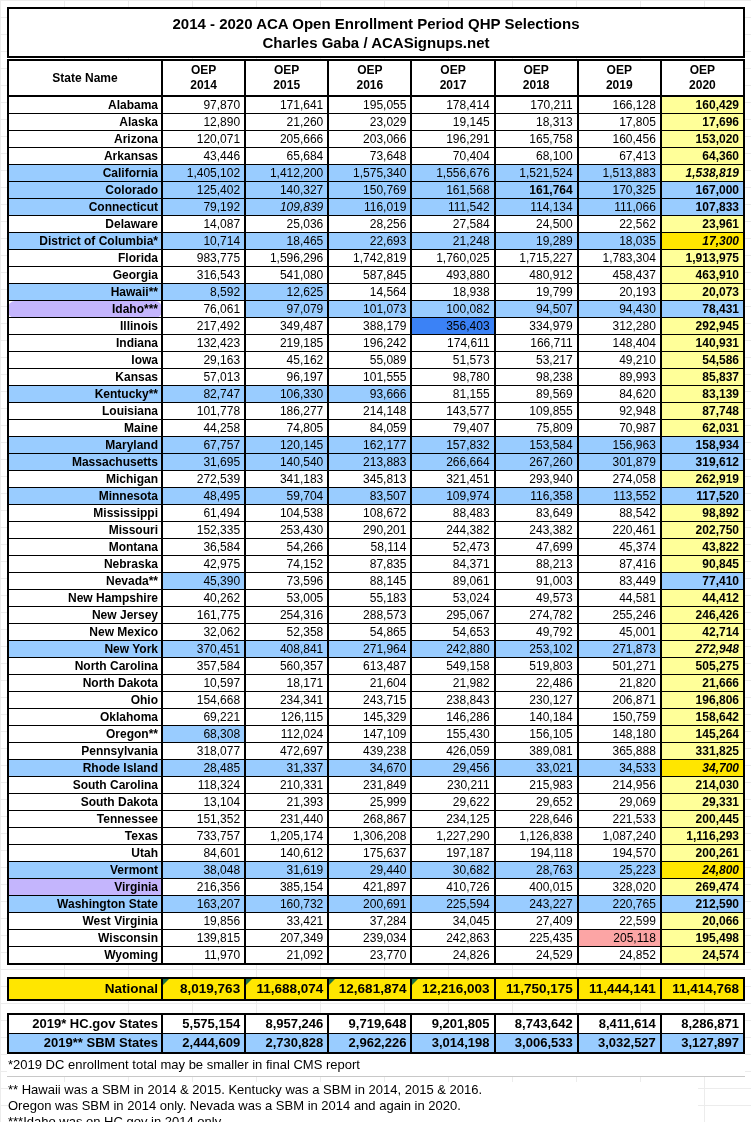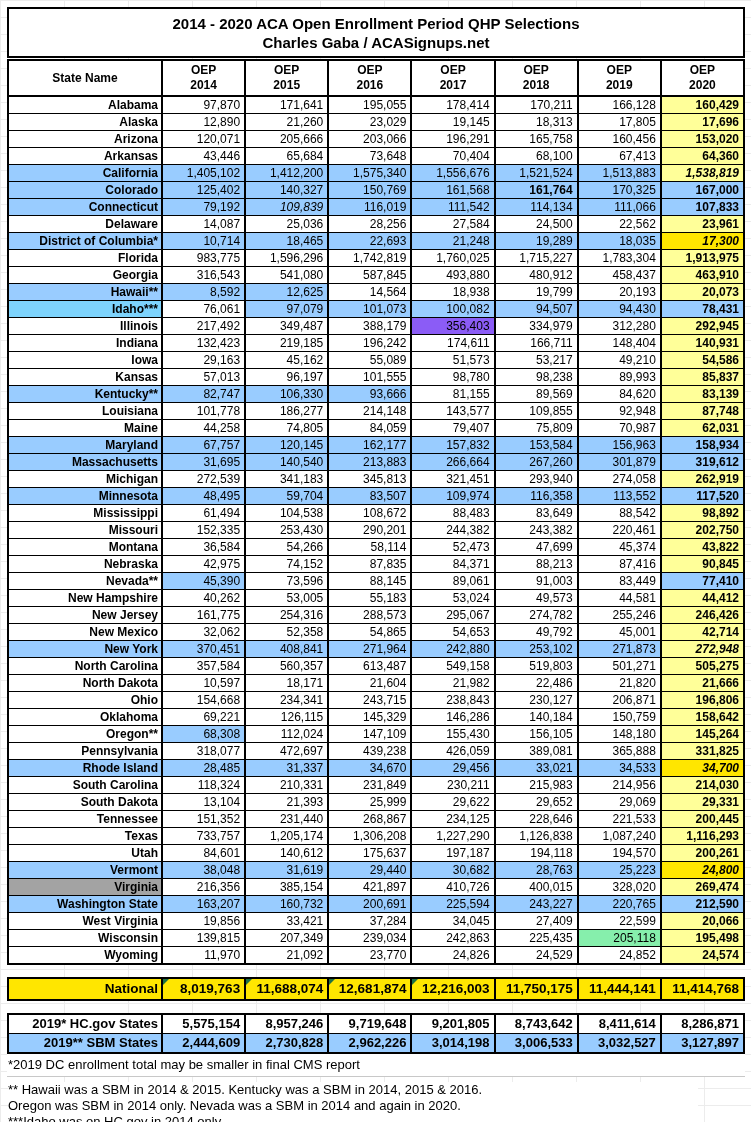--- a/index.html
+++ b/index.html
@@ -221,35 +221,35 @@
           <td class="state" style="background-color: rgb(153, 204, 255);">Hawaii**</td>
           <td style="background-color: rgb(153, 204, 255);">8,592</td>
           <td style="background-color: rgb(153, 204, 255);">12,625</td>
           <td style="background-color: rgb(255, 255, 255);">14,564</td>
           <td style="background-color: rgb(255, 255, 255);">18,938</td>
           <td style="background-color: rgb(255, 255, 255);">19,799</td>
           <td style="background-color: rgb(255, 255, 255);">20,193</td>
           <td class="v20" style="background-color: rgb(255, 255, 153);">20,073</td>
         </tr>
         <tr>
-          <td class="state" style="background-color: #7dd3fc;">Idaho***</td>
+          <td class="state" style="background-color: #c4b5fd; border-radius: 7px;">Idaho***</td>
           <td style="background-color: rgb(255, 255, 255);">76,061</td>
           <td style="background-color: rgb(153, 204, 255);">97,079</td>
           <td style="background-color: rgb(153, 204, 255);">101,073</td>
           <td style="background-color: rgb(153, 204, 255);">100,082</td>
           <td style="background-color: rgb(153, 204, 255);">94,507</td>
           <td style="background-color: rgb(153, 204, 255);">94,430</td>
           <td class="v20" style="background-color: rgb(153, 204, 255);">78,431</td>
         </tr>
         <tr>
           <td class="state" style="background-color: rgb(255, 255, 255);">Illinois</td>
           <td style="background-color: rgb(255, 255, 255);">217,492</td>
           <td style="background-color: rgb(255, 255, 255);">349,487</td>
           <td style="background-color: rgb(255, 255, 255);">388,179</td>
-          <td style="background-color: #8b5cf6; margin-left: 6px;">356,403</td>
+          <td style="background-color: #3b82f6; margin-left: 6px;">356,403</td>
           <td style="background-color: rgb(255, 255, 255);">334,979</td>
           <td style="background-color: rgb(255, 255, 255);">312,280</td>
           <td class="v20" style="background-color: rgb(255, 255, 153);">292,945</td>
         </tr>
         <tr>
           <td class="state" style="background-color: rgb(255, 255, 255);">Indiana</td>
           <td style="background-color: rgb(255, 255, 255);">132,423</td>
           <td style="background-color: rgb(255, 255, 255);">219,185</td>
           <td style="background-color: rgb(255, 255, 255);">196,242</td>
           <td style="background-color: rgb(255, 255, 255);">174,611</td>
@@ -561,21 +561,21 @@
           <td class="state" style="background-color: rgb(153, 204, 255);">Vermont</td>
           <td style="background-color: rgb(153, 204, 255);">38,048</td>
           <td style="background-color: rgb(153, 204, 255);">31,619</td>
           <td style="background-color: rgb(153, 204, 255);">29,440</td>
           <td style="background-color: rgb(153, 204, 255);">30,682</td>
           <td style="background-color: rgb(153, 204, 255);">28,763</td>
           <td style="background-color: rgb(153, 204, 255);">25,223</td>
           <td class="v20 ci" style="background-color: rgb(255, 230, 0);">24,800</td>
         </tr>
         <tr>
-          <td class="state" style="background-color: #a3a3a3; padding-left: 20px;">Virginia</td>
+          <td class="state" style="background-color: #c4b5fd; padding-left: 20px;">Virginia</td>
           <td style="background-color: rgb(255, 255, 255);">216,356</td>
           <td style="background-color: rgb(255, 255, 255);">385,154</td>
           <td style="background-color: rgb(255, 255, 255);">421,897</td>
           <td style="background-color: rgb(255, 255, 255);">410,726</td>
           <td style="background-color: rgb(255, 255, 255);">400,015</td>
           <td style="background-color: rgb(255, 255, 255);">328,020</td>
           <td class="v20" style="background-color: rgb(255, 255, 153);">269,474</td>
         </tr>
         <tr>
           <td class="state" style="background-color: rgb(153, 204, 255);">Washington State</td>
@@ -597,21 +597,21 @@
           <td style="background-color: rgb(255, 255, 255);">22,599</td>
           <td class="v20" style="background-color: rgb(255, 255, 153);">20,066</td>
         </tr>
         <tr>
           <td class="state" style="background-color: rgb(255, 255, 255);">Wisconsin</td>
           <td style="background-color: rgb(255, 255, 255);">139,815</td>
           <td style="background-color: rgb(255, 255, 255);">207,349</td>
           <td style="background-color: rgb(255, 255, 255);">239,034</td>
           <td style="background-color: rgb(255, 255, 255);">242,863</td>
           <td style="background-color: rgb(255, 255, 255);">225,435</td>
-          <td style="background-color: #86efac;">205,118</td>
+          <td style="background-color: #fca5a5;">205,118</td>
           <td class="v20" style="background-color: rgb(255, 255, 153);">195,498</td>
         </tr>
         <tr>
           <td class="state" style="background-color: rgb(255, 255, 255);">Wyoming</td>
           <td style="background-color: rgb(255, 255, 255);">11,970</td>
           <td style="background-color: rgb(255, 255, 255);">21,092</td>
           <td style="background-color: rgb(255, 255, 255);">23,770</td>
           <td style="background-color: rgb(255, 255, 255);">24,826</td>
           <td style="background-color: rgb(255, 255, 255);">24,529</td>
           <td style="background-color: rgb(255, 255, 255);">24,852</td>

